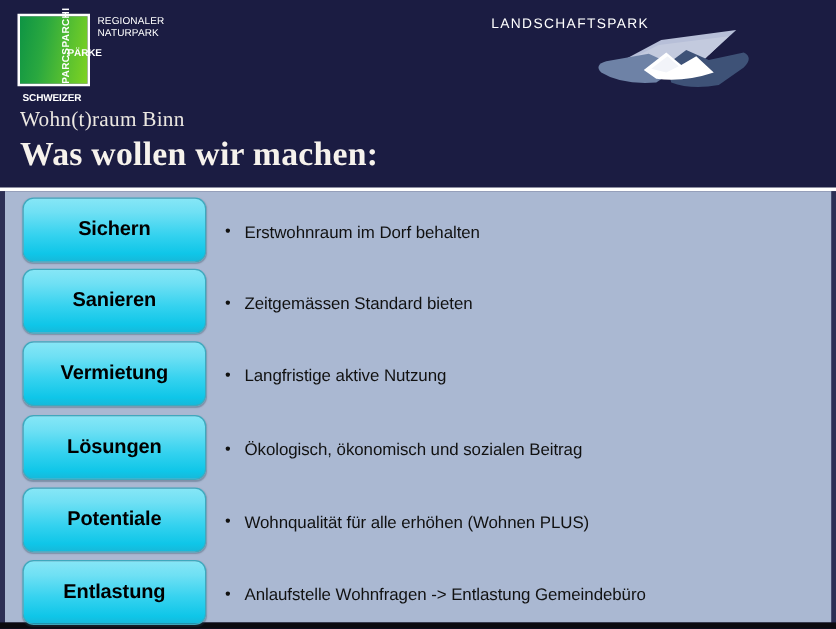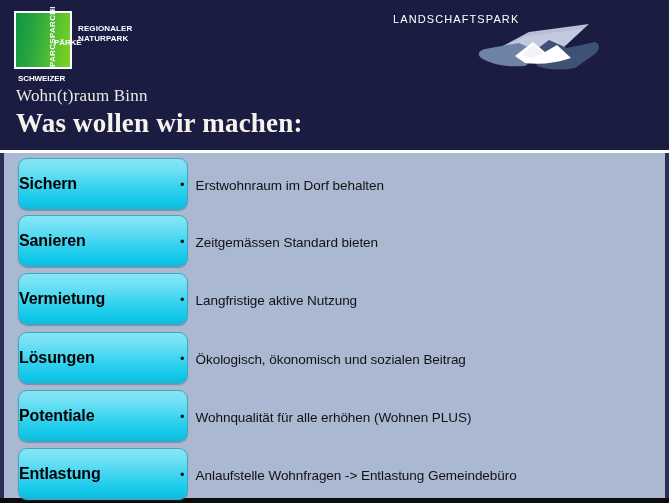--- a/index.html
+++ b/index.html
@@ -67,24 +67,24 @@
     position: absolute;
     left: 38px; top: 25px;
     color: #ffffff;
     font-size: 8px;
     font-weight: bold;
     letter-spacing: -0.1px;
     white-space: nowrap;
   }
   #logo-sub {
     position: absolute;
-    left: 78px; top: 24px;
+    left: 78px; top: 12px;
     color: #ffffff;
     font-size: 8px;
-    font-weight: bold;
+    font-weight: normal;
     line-height: 10px;
     letter-spacing: 0.1px;
     white-space: nowrap;
   }
 
   
   #binntal-logo {
     position: absolute;
     left: 393px; top: 10px;
     width: 210px; height: 68px;
@@ -161,28 +161,29 @@
   
   .row {
     position: absolute;
     left: 4px;
     width: 661px;
     height: 58px;
   }
   .pill {
     position: absolute;
     left: 14px; top: 2px;
-    width: 170px; height: 52px;
+    width: 147px; height: 52px;
     border-radius: 9px;
     background: linear-gradient(180deg, #86e6f6 0%, #6fe0f4 22%, #35d2ef 58%, #0fc6e8 88%, #16b9da 100%);
     border: 1px solid #3fa8bd;
     box-sizing: border-box;
     box-shadow: 0 1px 1px rgba(40,70,90,0.35);
     display: flex;
     align-items: center;
+    justify-content: center;
   }
   .pill-label {
     color: #000000;
     font-size: 16px;
     font-weight: bold;
     letter-spacing: -0.1px;
     white-space: nowrap;
   }
   .bullet-wrap {
     position: absolute;

